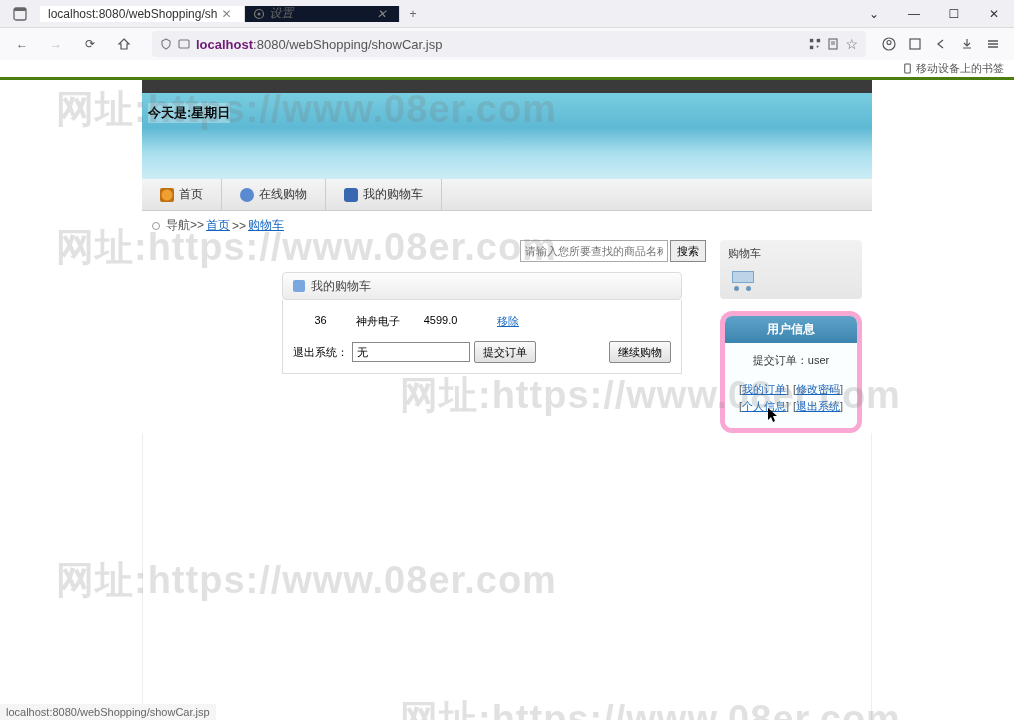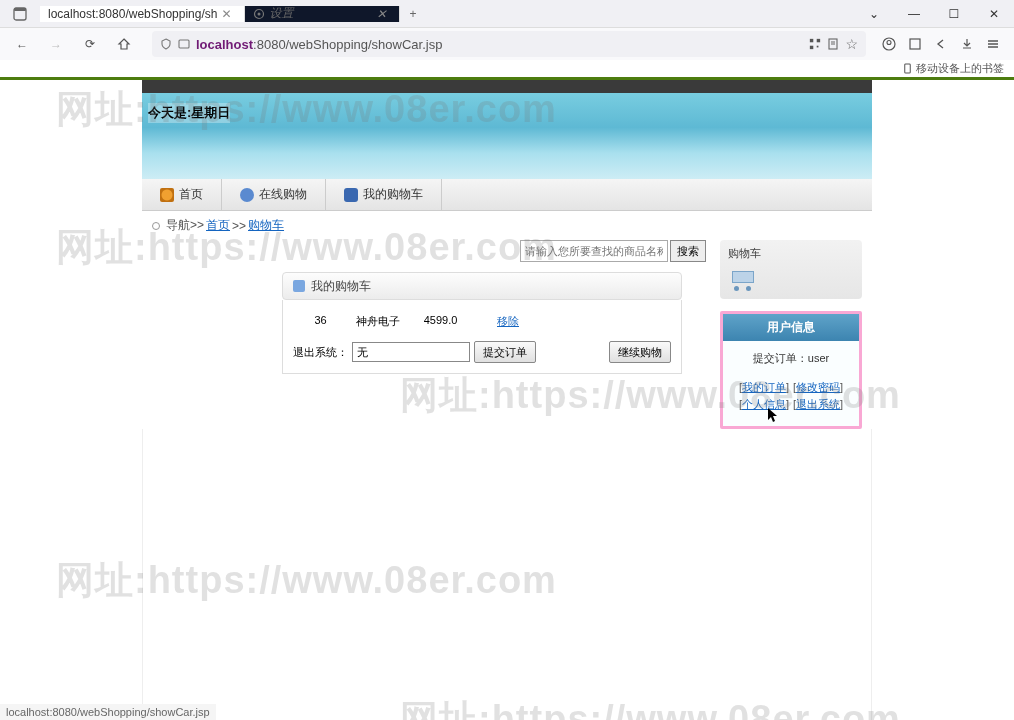--- a/index.html
+++ b/index.html
@@ -233,22 +233,22 @@
 .side-cart-box .title { font-size: 11px; color: #444; margin-bottom: 4px; display: block; }
 .side-cart-icon {
   width: 30px; height: 26px; position: relative; margin: 2px 0 0 2px;
 }
 .side-cart-basket {
   width: 22px; height: 12px; background: #bcd3e8; border: 1px solid #7ba5c9; position: absolute; top: 6px; left: 2px;
 }
 .side-cart-wheel { width: 5px; height: 5px; background: #6a96bd; border-radius: 50%; position: absolute; bottom: 0; }
 
 .user-box {
-  border: 3px solid #f9a8d4;
-  border-radius: 2px;
+  border: 5px solid #f9a8d4;
+  border-radius: 12px;
   overflow: hidden;
 }
 .user-box-head {
   background: linear-gradient(#5fa3c9, #3c84b0);
   color: #fff;
   text-align: center;
   font-size: 12px;
   font-weight: bold;
   padding: 5px 0;
 }

